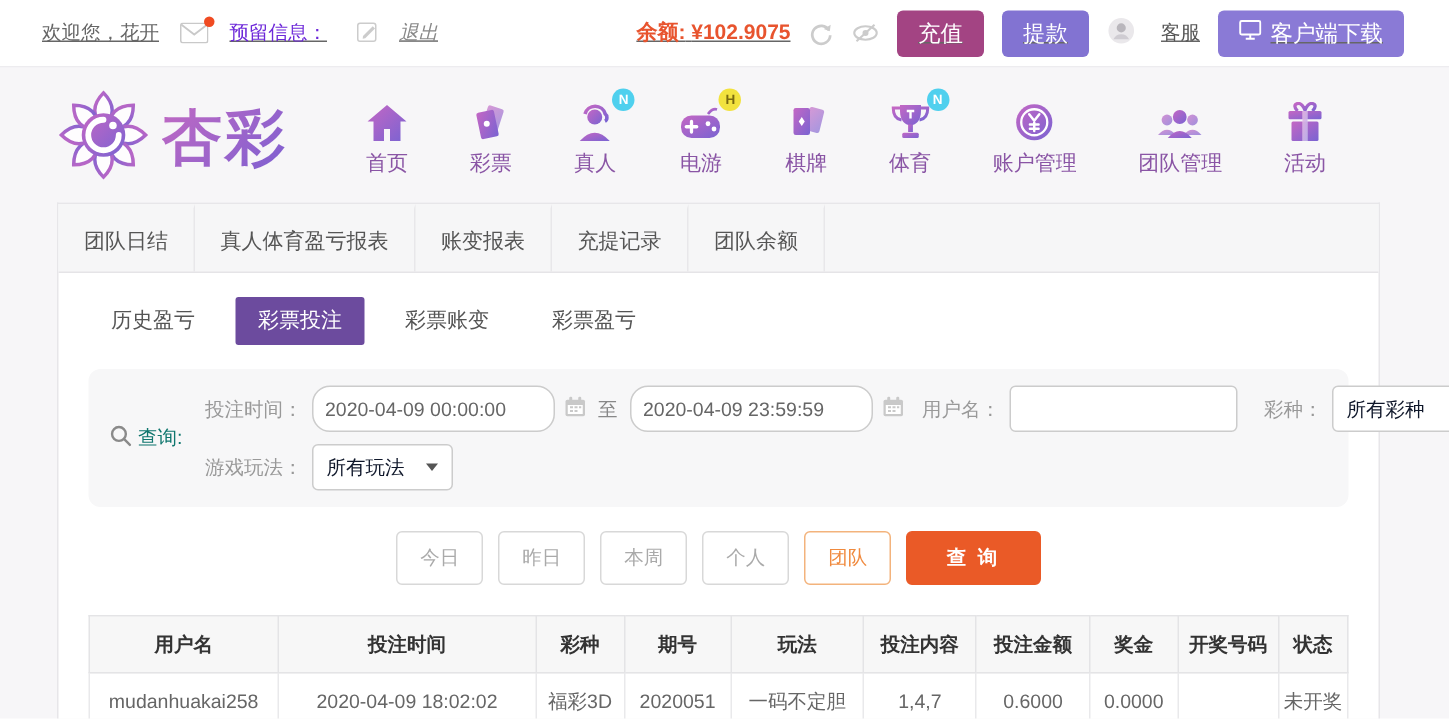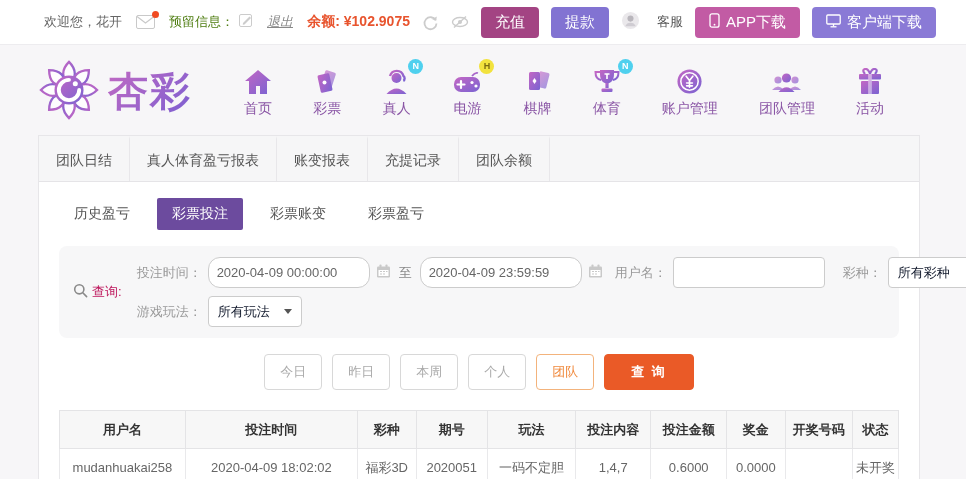--- a/index.html
+++ b/index.html
@@ -6,27 +6,27 @@
   html,body { width: 966px; height: 479px; overflow: hidden; }
   body {
     background: #f7f6f8;
     font-family: "Liberation Sans", sans-serif;
     font-size: 13px;
     color: #666;
   }
   
   .topbar {
     height: 45px; background: #fff; border-bottom: 1px solid #edecef;
-    display: flex; align-items: center; padding: 0 30px 0 44px;
+    display: flex; align-items: center; padding: 0 30px 0 28px; text-decoration: underline;
   }
   .topbar-left { display: flex; align-items: center; gap: 14px; color: #777; }
   .welcome { color: #666; }
   .mail-wrap { position: relative; display: inline-flex; cursor: pointer; }
   .red-dot { position: absolute; top: -4px; right: -4px; width: 7px; height: 7px; border-radius: 50%; background: #f04b22; }
-  .reserved { color: #4d7c0f; display: flex; align-items: flex-start; gap: 5px; }
+  .reserved { color: #6d28d9; display: flex; align-items: flex-end; gap: 20px; }
   .logout { font-style: italic; text-decoration: underline; color: #888; cursor: pointer; }
   .topbar-right { margin-left: auto; display: flex; align-items: center; gap: 12px; }
   .balance { color: #e8542e; font-weight: bold; font-size: 14px; white-space: nowrap; }
   .ico-btn { display: inline-flex; cursor: pointer; }
   .pill-btn {
     border: none; color: #fff; font-size: 15px; border-radius: 4px;
     padding: 6px 14px; cursor: pointer; display: inline-flex; align-items: center; gap: 6px;
     font-family: "Liberation Sans", sans-serif;
   }
   .btn-recharge { background: #a34483; }
@@ -63,21 +63,21 @@
   }
   .tab.active { background: #fff; border-top-color: #6b4b9d; color: #333; margin-bottom: -1px; }
   .subtabs { display: flex; gap: 12px; padding: 16px 20px 12px; align-items: center; }
   .subtab { padding: 7px 15px; font-size: 14px; color: #555; cursor: pointer; border-radius: 2px; }
   .subtab.active { background: #6c4b9e; color: #fff; }
   
   .query-panel {
     margin: 4px 20px 0; background: #f7f7f8; border-radius: 8px;
     padding: 11px 14px; display: flex; align-items: center;
   }
-  .query-caption { display: flex; gap: 4px; color: #be185d; margin-right: 6px; white-space: nowrap; }
+  .query-caption { display: flex; gap: 4px; color: #0f766e; margin-right: 6px; white-space: nowrap; }
   .query-form { display: flex; flex-direction: column; gap: 8px; }
   .q-row { display: flex; align-items: center; gap: 6px; }
   .q-label { color: #999; min-width: 74px; text-align: right; white-space: nowrap; }
   .q-input {
     height: 31px; border: 1px solid #ccc; border-radius: 4px; background: #fff;
     padding: 0 8px; font-size: 13px; color: #666; font-family: "Liberation Sans", sans-serif;
   }
   .w-date { width: 162px; border-radius: 12px; }
   .w-user { width: 152px; }
   .fake-select {
@@ -162,29 +162,20 @@
     <span class="service">
       <span>
         <svg width="19" height="19" viewBox="0 0 20 20">
             <circle cx="10" cy="10" r="9" fill="#eae8eb"></circle>
             <circle cx="10" cy="8" r="3.2" fill="#b9b6bc"></circle>
             <path d="M4.5 16 a6 6 0 0 1 11 0" fill="#cfccd2"></path>
           </svg>
       </span>
       <span>客服</span>
     </span>
-    <button class="pill-btn btn-app">
-      <span>
-        <svg width="11" height="15" viewBox="0 0 11 15">
-            <rect x="1" y="0.8" width="9" height="13.4" rx="2" fill="none" stroke="#fff" stroke-width="1.3"></rect>
-            <circle cx="5.5" cy="11.7" r="0.9" fill="#fff"></circle>
-          </svg>
-      </span>
-      <span>APP下载</span>
-    </button>
     <button class="pill-btn btn-client">
       <span>
         <svg width="15" height="14" viewBox="0 0 15 14">
             <rect x="0.8" y="1" width="13.4" height="9" rx="1" fill="none" stroke="#fff" stroke-width="1.3"></rect>
             <line x1="7.5" y1="10" x2="7.5" y2="12.3" stroke="#fff" stroke-width="1.3"></line>
             <line x1="4.5" y1="12.8" x2="10.5" y2="12.8" stroke="#fff" stroke-width="1.3"></line>
           </svg>
       </span>
       <span>客户端下载</span>
     </button>

